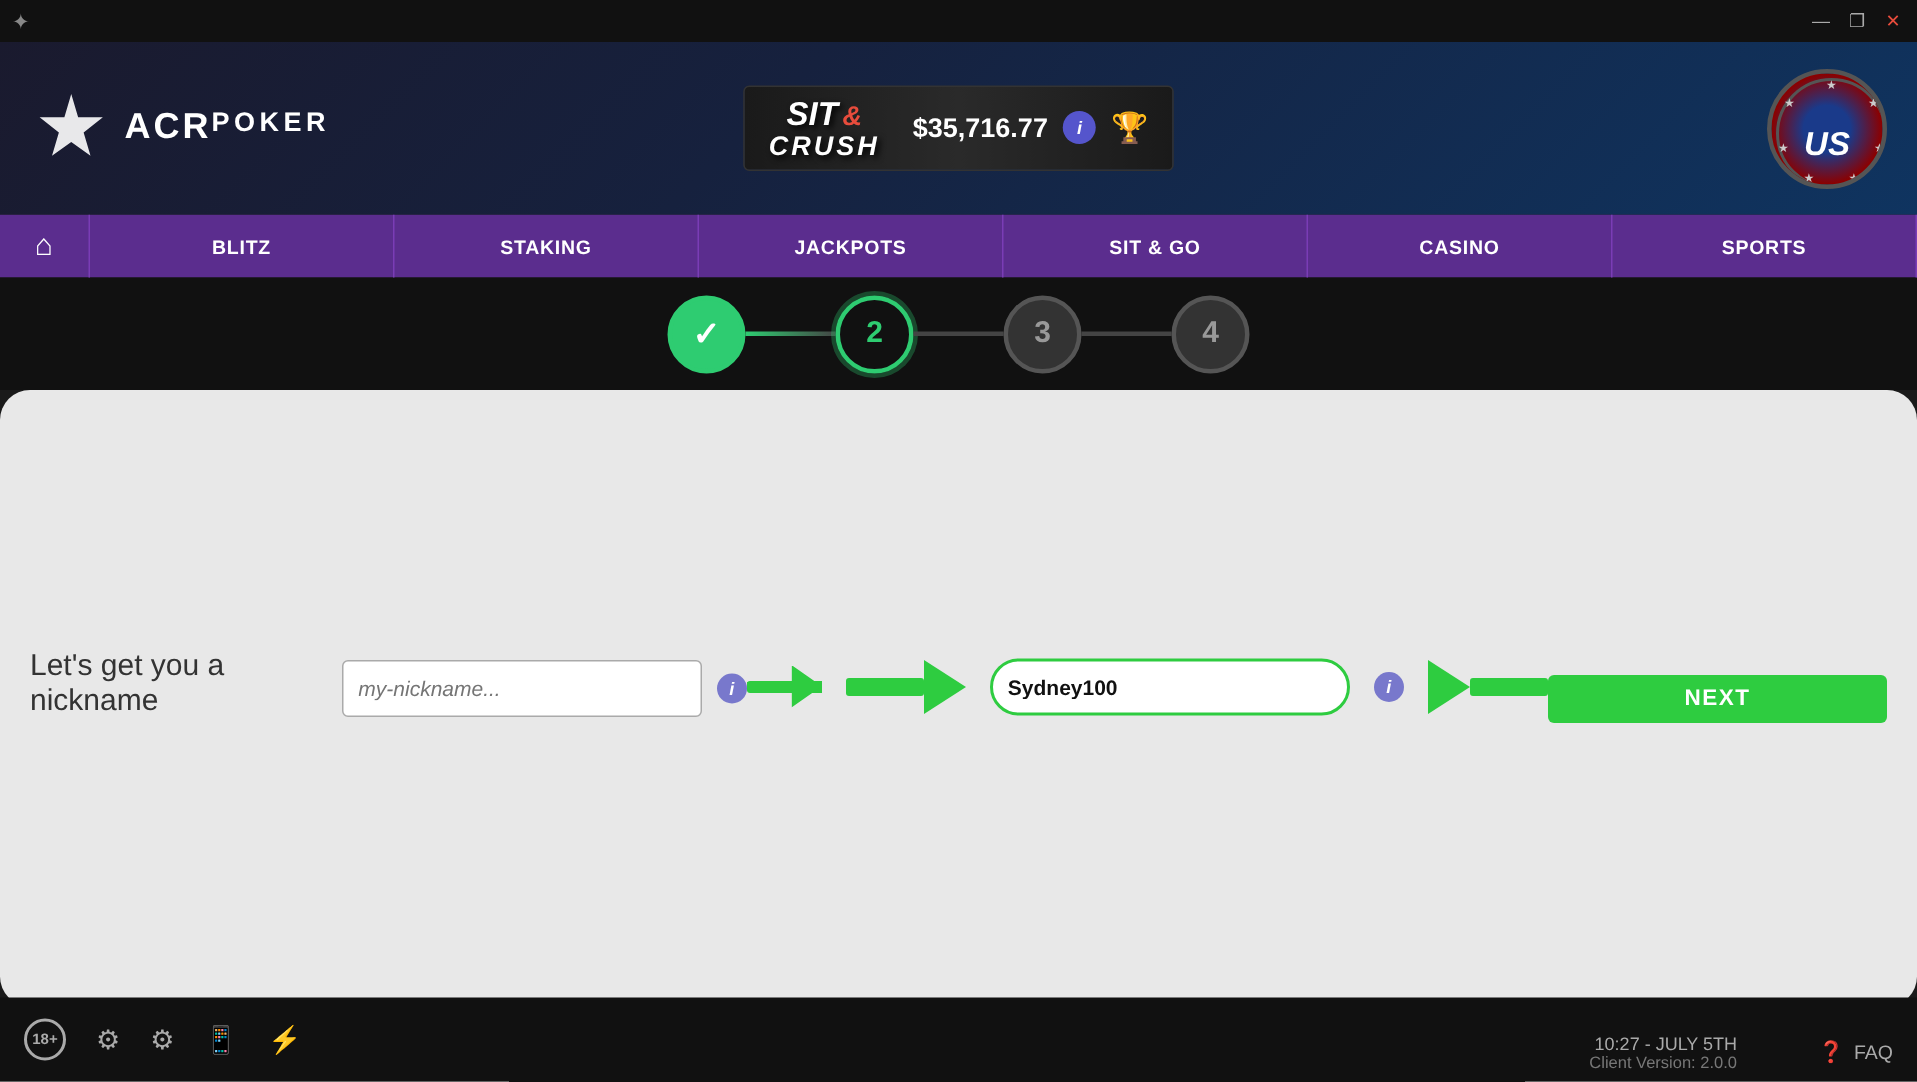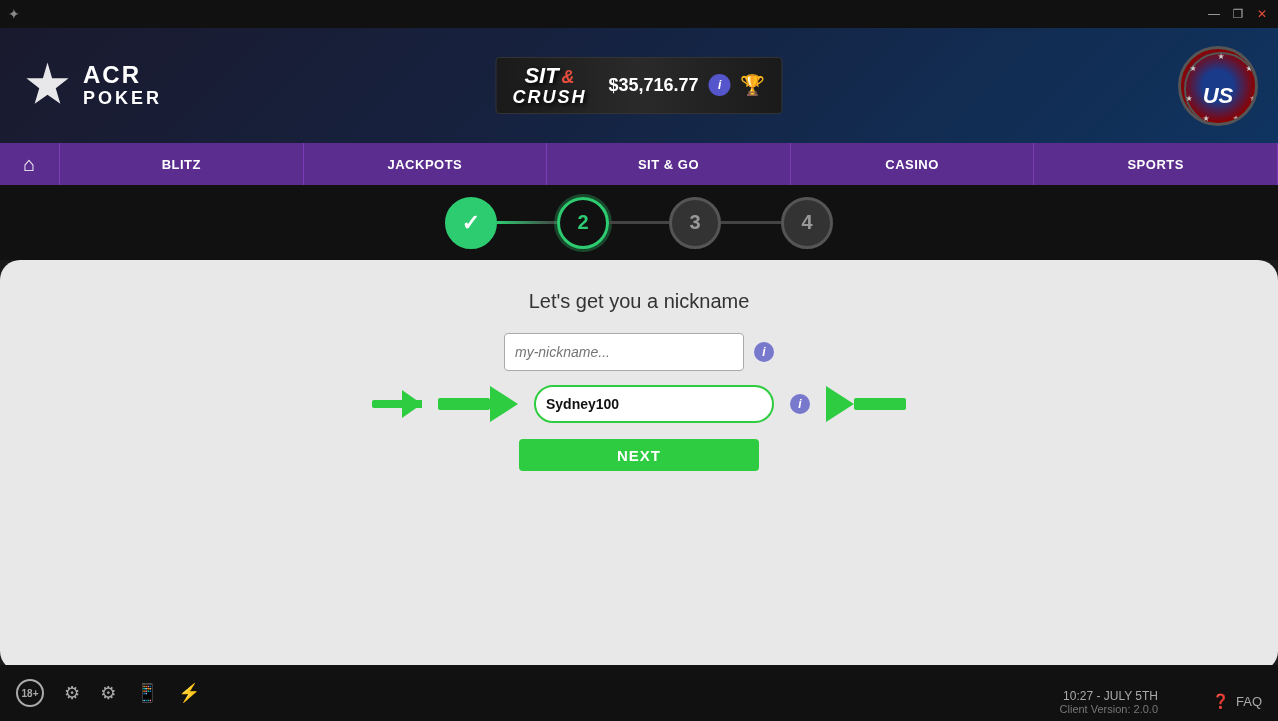--- a/index.html
+++ b/index.html
@@ -48,21 +48,21 @@
       display: flex;
       align-items: center;
       gap: 8px;
     }
     #logo-star {
       width: 55px;
       height: 55px;
     }
     #logo-text {
       display: flex;
-      flex-direction: column;
+      flex-direction: row;
       color: white;
       font-weight: bold;
       font-size: 22px;
       line-height: 1.1;
     }
     #logo-text span:first-child { color: white; }
     #logo-text span:last-child { color: white; }
 
     #sit-crush-banner {
       position: absolute;
@@ -164,21 +164,21 @@
       height: 3px;
       background: #444;
     }
 
     
     #main-content {
       width: 100%;
       background: #e8e8e8;
       padding: 30px 20px;
       display: flex;
-      flex-direction: column;
+      flex-direction: row;
       align-items: center;
       height: calc(721px - 28px - 115px - 42px - 75px - 50px);
       border-radius: 20px;
     }
 
     #nickname-title {
       font-size: 20px;
       color: #333;
       margin-bottom: 20px;
     }
@@ -360,20 +360,23 @@
 </div>
 
 <div id="navbar">
   <div class="nav-item nav-home">
     <span style="font-size:20px;">⌂</span>
   </div>
   <div class="nav-item">
     <span>BLITZ</span>
   </div>
   <div class="nav-item">
+    <span>STAKING</span>
+  </div>
+  <div class="nav-item">
     <span>JACKPOTS</span>
   </div>
   <div class="nav-item">
     <span>SIT &amp; GO</span>
   </div>
   <div class="nav-item">
     <span>CASINO</span>
   </div>
   <div class="nav-item">
     <span>SPORTS</span>

